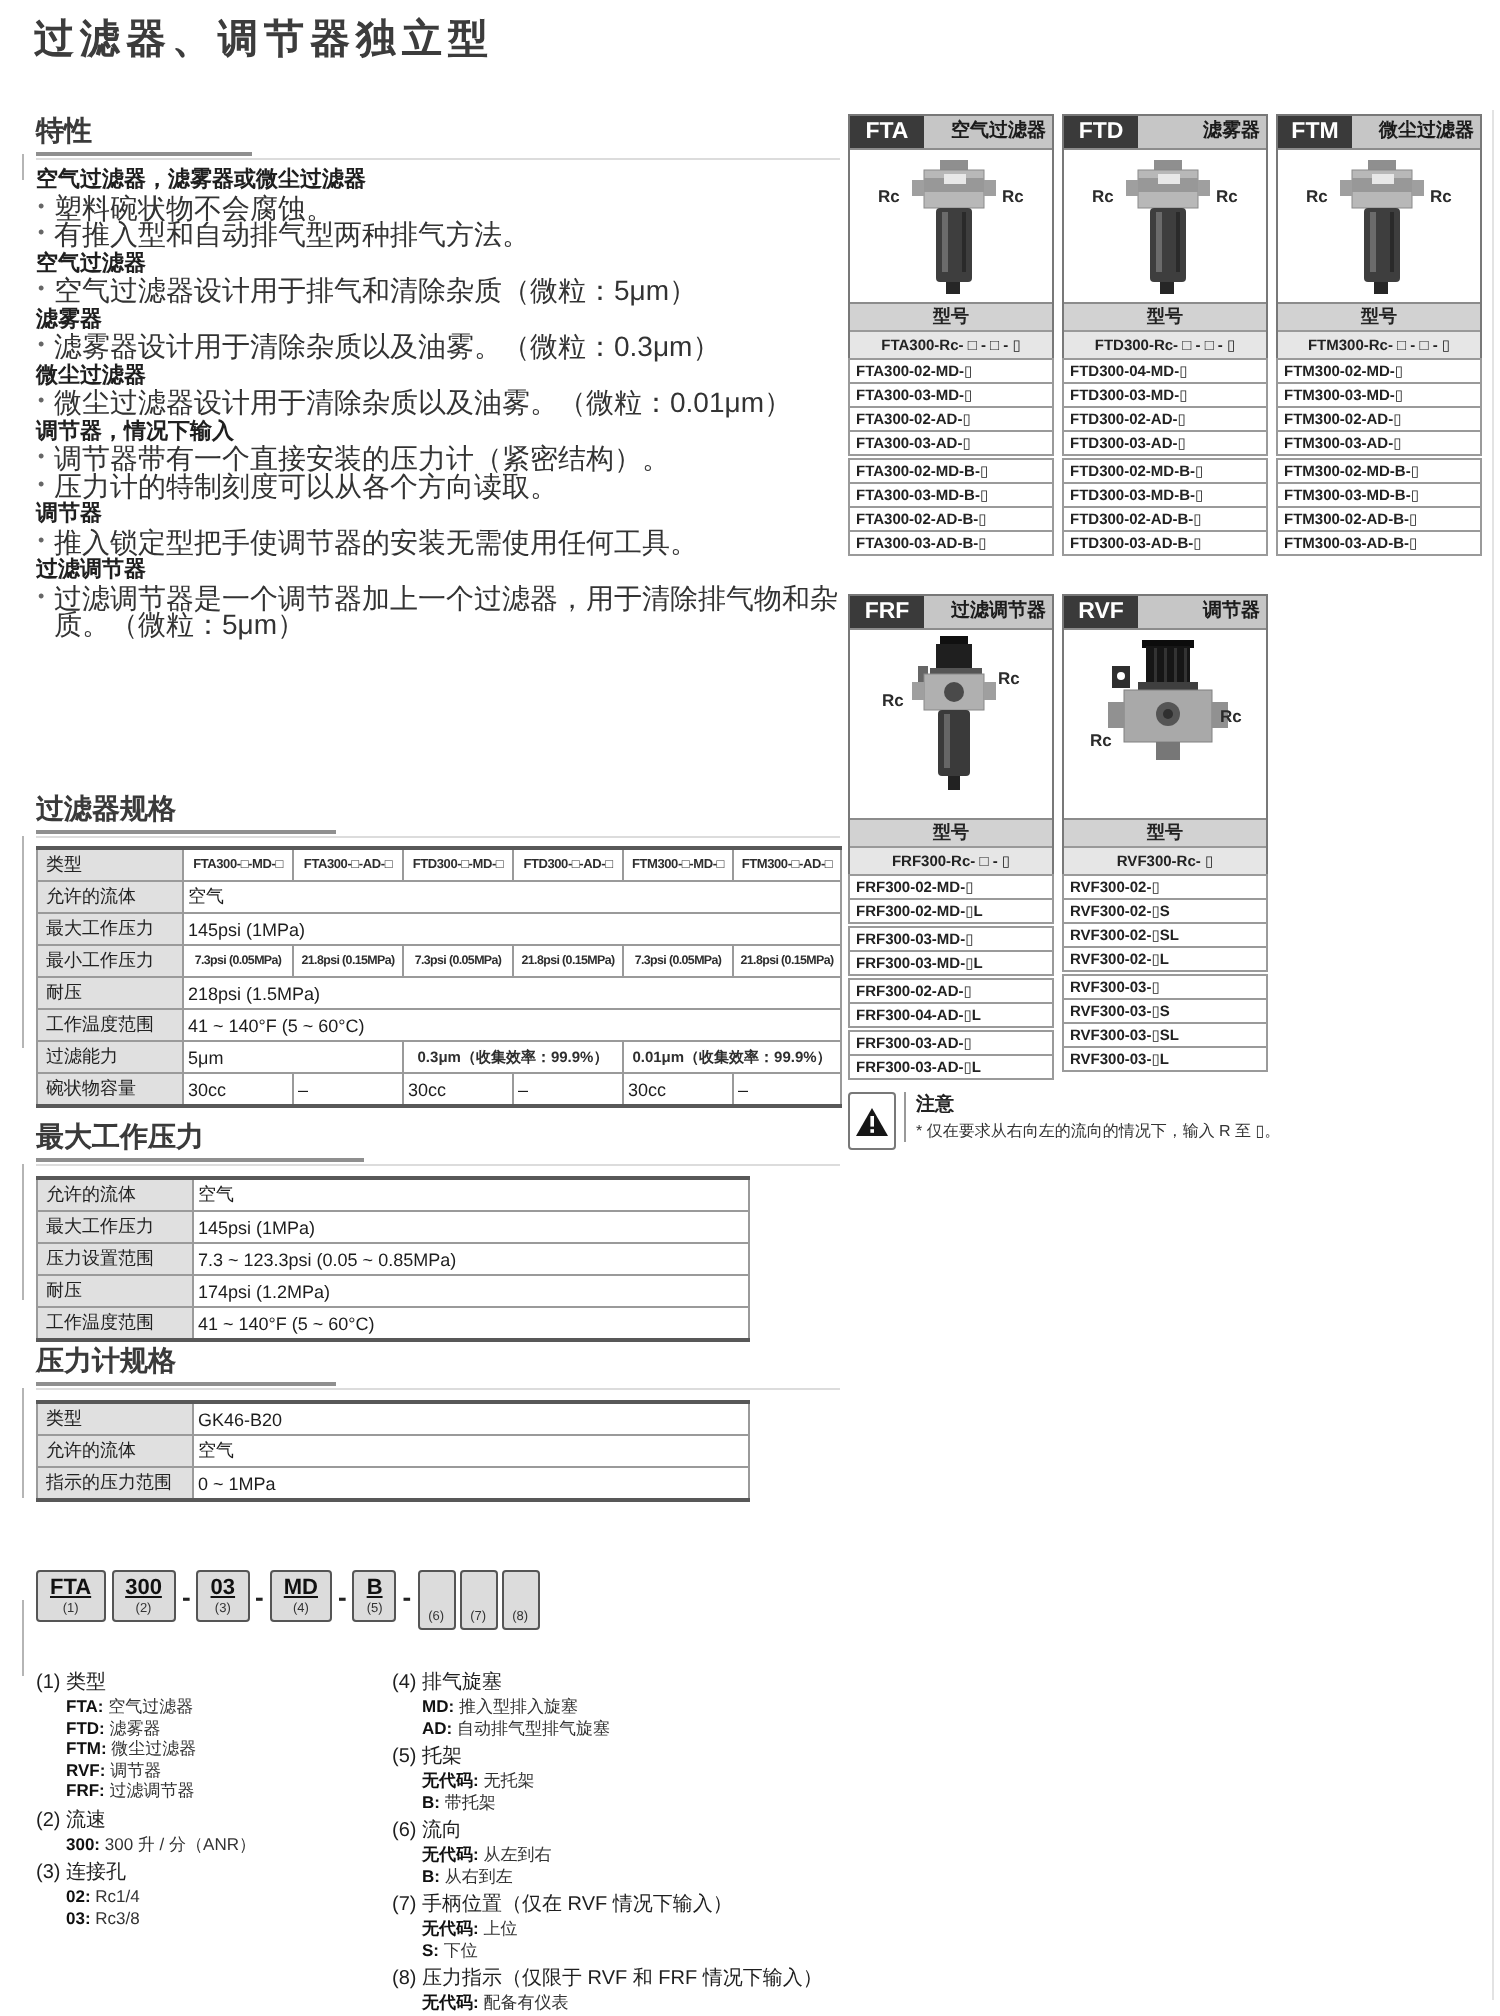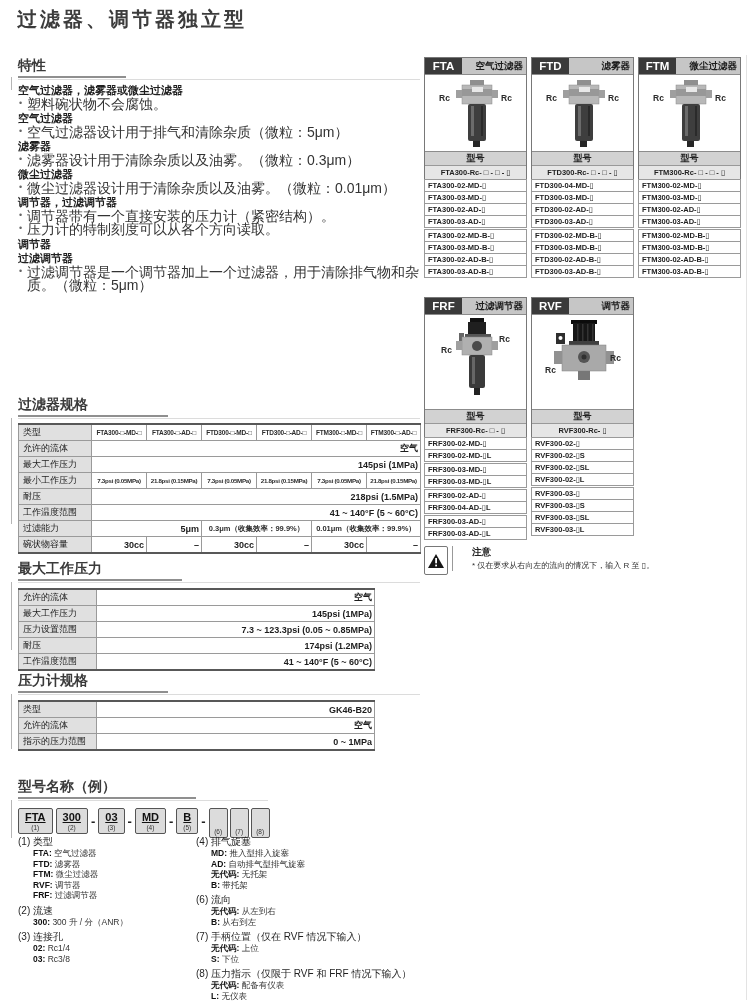--- a/index.html
+++ b/index.html
@@ -19,21 +19,21 @@
 
   
   .fgroup-title{font-size:11px;font-weight:bold;color:#1f1f1f;line-height:13.5px;margin-top:1px}
   .fbullet{font-size:14px;color:#333;line-height:13.5px;padding-left:9px;position:relative}
   .fbullet::before{content:"\2022";position:absolute;left:1px;top:-1px;color:#666;font-size:9px}
 
   
   table.spec{border-collapse:collapse;border:1px solid #6a6a6a;border-top:2px solid #585858;border-bottom:2px solid #585858;table-layout:fixed}
   .spec td{border:1px solid #9a9a9a;padding:1px 2px;font-size:9px;height:11px;overflow:hidden;white-space:nowrap}
   .spec td.lbl{background:#e0e0e0;text-align:left;padding-left:4px;color:#222;font-weight:normal}
-  .spec td.v{text-align:right;font-weight:bold;color:#1d1d1d}
+  .spec td.v{text-align:left;font-weight:normal;color:#1d1d1d}
   .spec td.tiny{font-size:6.5px;letter-spacing:-0.2px;text-align:center;font-weight:bold;padding:1px 0}
   .spec td.xs{font-size:6.2px;letter-spacing:-0.3px;text-align:center;font-weight:bold;padding:1px 0}
   .spec td.sm{font-size:7.5px;text-align:center;font-weight:bold}
 
   
   .panel{position:absolute;width:103px}
   .ptop{border:1px solid #787878}
   .phead{display:flex;height:16px}
   .pcode{width:37px;background:#3a3a3a;color:#fff;font-weight:bold;font-size:11.5px;text-align:center;line-height:16px}
   .pname{flex:1;background:#c6c6c6;font-size:9.5px;font-weight:bold;color:#1b1b1b;text-align:right;line-height:16px;padding-right:3px;white-space:nowrap;overflow:hidden}
@@ -44,21 +44,21 @@
   .frf .rc-l{left:16px;top:30px}.frf .rc-r{left:74px;top:19px}
   .rvf .rc-l{left:13px;top:50px}.rvf .rc-r{left:78px;top:38px}
   .pml{height:13px;background:#d2d2d2;text-align:center;font-size:9px;font-weight:bold;line-height:13px;border-bottom:1px solid #999;color:#222}
   .ppat{height:13px;background:#e6e6e6;text-align:center;font-size:7.5px;font-weight:bold;line-height:13px;color:#222;white-space:nowrap}
   .mrow{border:1px solid #9a9a9a;margin-top:-1px;height:11px;line-height:11px;font-size:7.5px;font-weight:bold;color:#222;padding-left:3px;background:#fff;white-space:nowrap}
   .mrow.gap{margin-top:1px}
 
   
   .note{display:flex;align-items:flex-start}
   .note-icon{width:22px;height:27px;border:1px solid #787878;border-radius:2px;display:flex;align-items:center;justify-content:center;flex:none}
-  .note-body{border-left:1px solid #999;padding-left:19px;margin-left:4px}
+  .note-body{border-left:1px solid #999;padding-left:5px;margin-left:4px}
   .note-title{font-size:9.5px;font-weight:bold;color:#222}
   .note-text{font-size:8px;color:#333;margin-top:1px;white-space:nowrap}
 
   
   .mex{display:flex;align-items:flex-start}
   .mbox{background:#dcdcdc;border:1px solid #555;border-radius:2px;text-align:center;padding:2px 6px 1px;margin-right:3px}
   .mbox .code{font-size:11px;font-weight:bold;text-decoration:underline;color:#111;line-height:13px}
   .mbox .num{font-size:6.5px;color:#333;line-height:8px}
   .mbox.small{padding:1px 3px;height:26px;min-width:11px;display:flex;align-items:flex-end;justify-content:center;margin-right:2px}
   .mbox.small .num{font-size:6.5px}
@@ -76,30 +76,32 @@
 <div class="page-edge"></div>
 
 <div class="abs title">过滤器、调节器独立型</div>
 
 <div class="abs" style="left:18px;top:57px;width:402px">
   <div class="sec-head"><span class="hl">特性</span></div>
   <i class="tick" style="top:20px;height:13px"></i>
   <div style="margin-top:4px">
     <div class="fgroup-title">空气过滤器，滤雾器或微尘过滤器</div>
     <div class="fbullet">塑料碗状物不会腐蚀。</div>
+    <div class="fbullet">有推入型和自动排气型两种排气方法。</div>
     <div class="fgroup-title">空气过滤器</div>
     <div class="fbullet">空气过滤器设计用于排气和清除杂质（微粒：5μm）</div>
     <div class="fgroup-title">滤雾器</div>
     <div class="fbullet">滤雾器设计用于清除杂质以及油雾。（微粒：0.3μm）</div>
     <div class="fgroup-title">微尘过滤器</div>
     <div class="fbullet">微尘过滤器设计用于清除杂质以及油雾。（微粒：0.01μm）</div>
-    <div class="fgroup-title">调节器，过滤调节器</div>
+    <div class="fgroup-title">调节器，情况下输入</div>
     <div class="fbullet">调节器带有一个直接安装的压力计（紧密结构）。</div>
     <div class="fbullet">压力计的特制刻度可以从各个方向读取。</div>
     <div class="fgroup-title">调节器</div>
+    <div class="fbullet">推入锁定型把手使调节器的安装无需使用任何工具。</div>
     <div class="fgroup-title">过滤调节器</div>
     <div class="fbullet">过滤调节器是一个调节器加上一个过滤器，用于清除排气物和杂质。（微粒：5μm）</div>
   </div>
 </div>
 
 <div class="panel" style="left:424px;top:57px">
   <div class="ptop">
     <div class="phead">
       <div class="pcode">FTA</div>
       <div class="pname">空气过滤器</div>
@@ -412,21 +414,20 @@
         </tr>
     <tr>
           <td class="lbl">指示的压力范围</td>
           <td class="v">0 ~ 1MPa</td>
         </tr>
   </tbody>
     </table>
 </div>
 
 <div class="abs" style="left:18px;top:778px;width:402px">
-  <div class="sec-head" style="width:250px"><span class="hl">型号名称（例）</span></div>
   <i class="tick" style="top:22px;height:38px"></i>
   <div class="mex" style="margin-top:7px">
     <div class="mbox">
       <div class="code">FTA</div>
       <div class="num">(1)</div>
     </div>
     <div class="mbox">
       <div class="code">300</div>
       <div class="num">(2)</div>
     </div>
@@ -469,20 +470,21 @@
   <div class="litem"><span class="cd">300:</span> <span>300 升 / 分（ANR）</span></div>
   <div class="lsec-title"><span>(3)</span> <span>连接孔</span></div>
   <div class="litem"><span class="cd">02:</span> <span>Rc1/4</span></div>
   <div class="litem"><span class="cd">03:</span> <span>Rc3/8</span></div>
 </div>
 
 <div class="abs" style="left:196px;top:832px;width:280px">
   <div class="lsec-title"><span>(4)</span> <span>排气旋塞</span></div>
   <div class="litem"><span class="cd">MD:</span> <span>推入型排入旋塞</span></div>
   <div class="litem"><span class="cd">AD:</span> <span>自动排气型排气旋塞</span></div>
+  <div class="lsec-title"><span>(5)</span> <span>托架</span></div>
   <div class="litem"><span class="cd">无代码:</span> <span>无托架</span></div>
   <div class="litem"><span class="cd">B:</span> <span>带托架</span></div>
   <div class="lsec-title"><span>(6)</span> <span>流向</span></div>
   <div class="litem"><span class="cd">无代码:</span> <span>从左到右</span></div>
   <div class="litem"><span class="cd">B:</span> <span>从右到左</span></div>
   <div class="lsec-title"><span>(7)</span> <span>手柄位置（仅在 RVF 情况下输入）</span></div>
   <div class="litem"><span class="cd">无代码:</span> <span>上位</span></div>
   <div class="litem"><span class="cd">S:</span> <span>下位</span></div>
   <div class="lsec-title"><span>(8)</span> <span>压力指示（仅限于 RVF 和 FRF 情况下输入）</span></div>
   <div class="litem"><span class="cd">无代码:</span> <span>配备有仪表</span></div>

